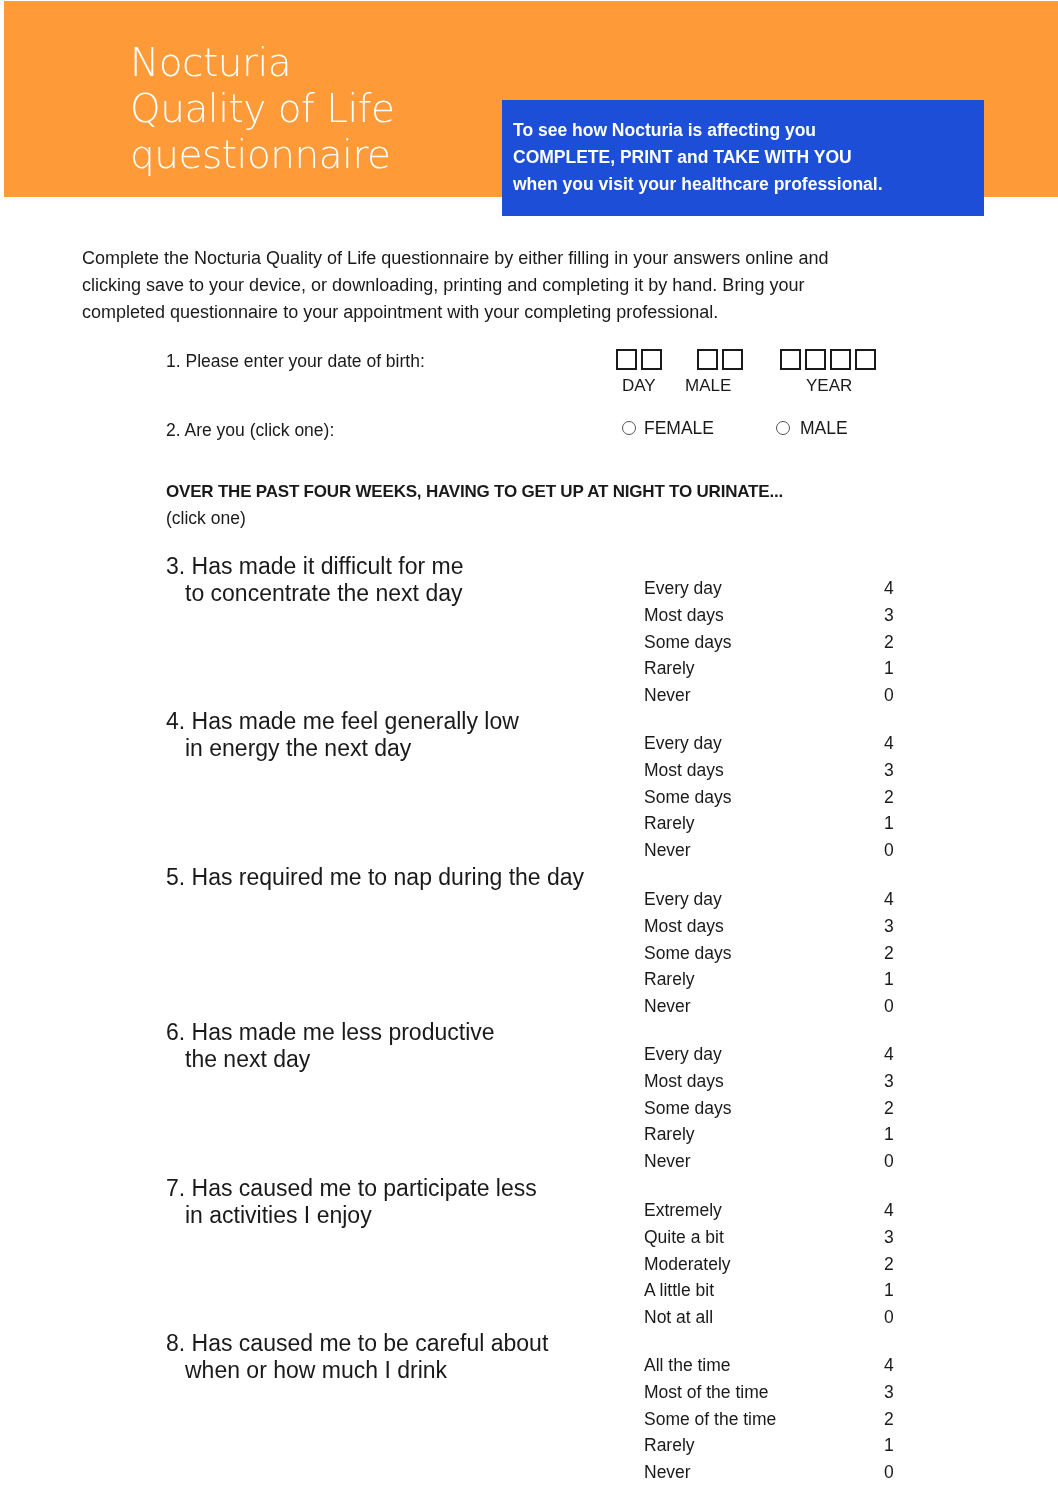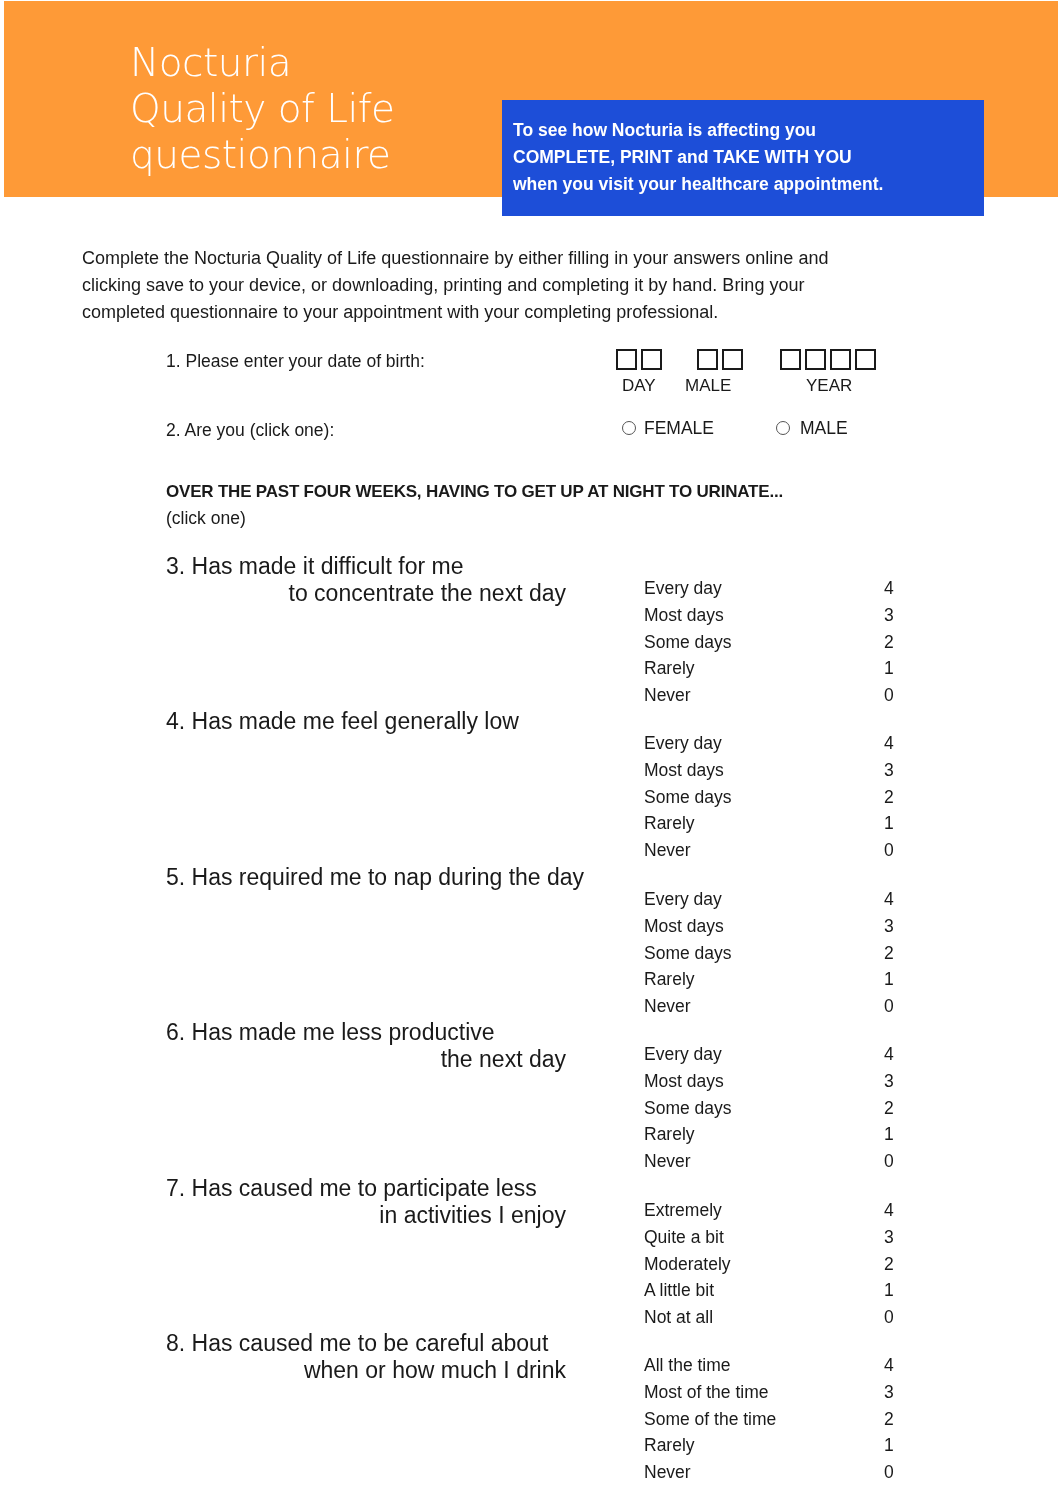--- a/index.html
+++ b/index.html
@@ -50,42 +50,42 @@
   .section-head {
     position: absolute; left: 166px; top: 478px; font-weight: bold;
     font-size: 17px; line-height: 27px; white-space: nowrap; letter-spacing: -0.2px;
   }
   .section-sub {
     position: absolute; left: 166px; top: 505px; font-size: 17.5px; line-height: 27px;
   }
   .question {
     position: absolute; left: 166px; width: 400px; font-size: 23px; line-height: 27px;
   }
-  .question .line2 { padding-left: 19px; white-space: nowrap; text-align: right; }
+  .question .line2 { padding-left: 19px; white-space: nowrap; }
   .question .line1 { white-space: nowrap; }
   .options { position: absolute; left: 644px; width: 260px; margin-top: 22px; }
   .opt-row {
     display: flex; justify-content: space-between; height: 26.8px;
     font-size: 17.5px; line-height: 26.8px; cursor: pointer;
   }
   .opt-score { width: 20px; text-align: left; }
 </style>
 </head>
 <body>
 
 <div class="header-band"></div>
 <div class="title">
   <div>Nocturia</div>
   <div>Quality of Life</div>
   <div>questionnaire</div>
 </div>
 <div class="callout">
   <div>To see how Nocturia is affecting you</div>
   <div>COMPLETE, PRINT and TAKE WITH YOU</div>
-  <div>when you visit your healthcare appointment.</div>
+  <div>when you visit your healthcare professional.</div>
 </div>
 
 <div class="intro">
   <div>Complete the Nocturia Quality of Life questionnaire by either filling in your answers online and</div>
   <div>clicking save to your device, or downloading, printing and completing it by hand. Bring your</div>
   <div>completed questionnaire to your appointment with your completing professional.</div>
 </div>
 
 <div class="q-label" style="top:348px;">1. Please enter your date of birth:</div>
 <div class="dob-boxes" style="left:616px;">
@@ -141,20 +141,21 @@
         <span>Rarely</span>
         <span class="opt-score">1</span>
       </div>
       <div class="opt-row">
         <span>Never</span>
         <span class="opt-score">0</span>
       </div>
     </div>
     <div class="question" style="top: 708px;">
       <div class="line1">4. Has made me feel generally low</div>
+      <div class="line2">in energy the next day</div>
     </div>
     <div class="options" style="top: 708px;">
       <div class="opt-row">
         <span>Every day</span>
         <span class="opt-score">4</span>
       </div>
       <div class="opt-row">
         <span>Most days</span>
         <span class="opt-score">3</span>
       </div>

